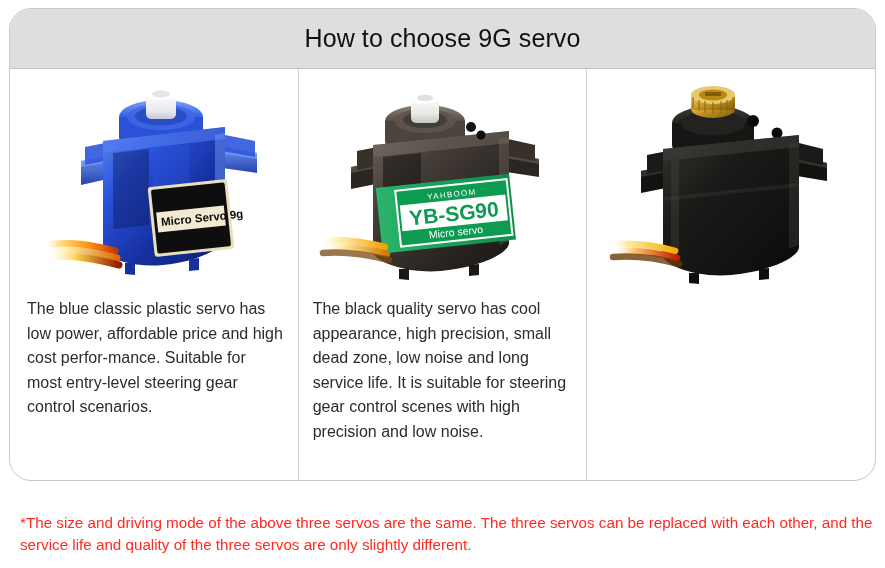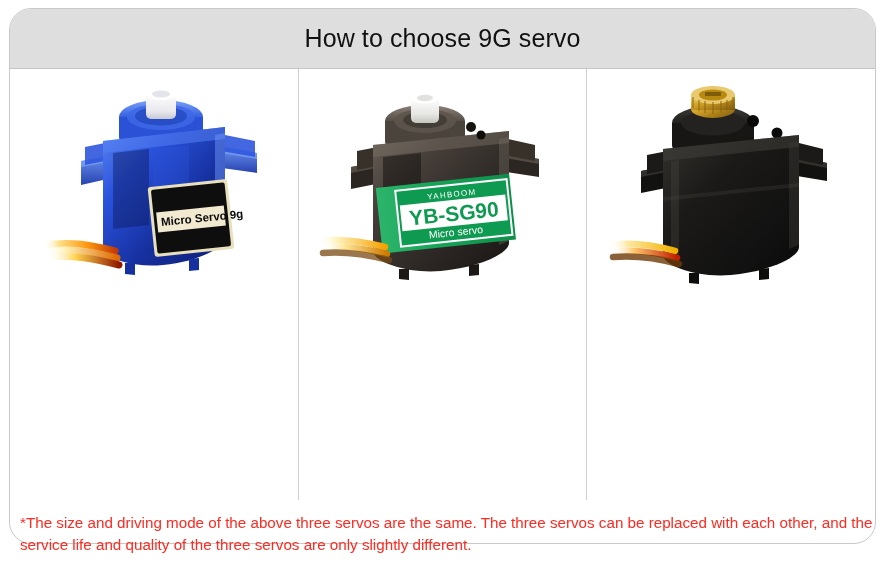--- a/index.html
+++ b/index.html
@@ -13,21 +13,21 @@
   #page {
     position: relative;
     width: 885px; height: 568px;
     background: #ffffff;
   }
 
   
   .card {
     position: absolute;
     left: 9px; top: 8px;
-    width: 867px; height: 536px;
+    width: 867px; height: 473px;
     border: 1px solid #c9c9c9;
     border-radius: 22px;
     background: #ffffff;
     overflow: hidden;
   }
   .card-header {
     position: absolute;
     left: 0; top: 0;
     width: 100%;
     height: 60px;
@@ -179,20 +179,21 @@
             <text x="132" y="148" font-family="'Liberation Sans',sans-serif" font-size="11.5" font-weight="bold" fill="#0c0c0c" transform="rotate(-6 162 144)">Micro Servo 9g</text>
 
             <path d="M96 188 L106 188 L106 200 L96 199 Z" fill="#16309f"></path>
             <path d="M160 184 L170 183 L170 195 L160 196 Z" fill="#16309f"></path>
 
             <path d="M14 170 C44 166 62 170 86 176" stroke="url(#wire1)" stroke-width="7" fill="none" stroke-linecap="round"></path>
             <path d="M16 176 C46 173 64 177 88 183" stroke="url(#wire1b)" stroke-width="7" fill="none" stroke-linecap="round"></path>
             <path d="M18 182 C48 180 66 184 90 190" stroke="url(#wire1c)" stroke-width="7" fill="none" stroke-linecap="round"></path>
           </svg>
         </div>
+        <div class="caption">The blue classic plastic servo has low power, affordable price and high cost perfor-mance. Suitable for most entry-level steering gear control scenarios.</div>
       </div>
 
       <div class="col">
         <div class="photo">
           <svg width="260" height="210" viewBox="0 0 260 210">
             <defs>
               <linearGradient id="blkbody" x1="0" y1="0" x2="1" y2="1">
                 <stop offset="0%" stop-color="#6a6059"></stop>
                 <stop offset="30%" stop-color="#443d38"></stop>
                 <stop offset="70%" stop-color="#2a2522"></stop>
@@ -259,20 +260,21 @@
             </g>
 
             <path d="M86 194 L96 194 L96 205 L86 204 Z" fill="#1c1815"></path>
             <path d="M156 190 L166 189 L166 200 L156 201 Z" fill="#1c1815"></path>
 
             <path d="M6 166 C28 163 48 166 72 172" stroke="url(#wire2)" stroke-width="6.5" fill="none" stroke-linecap="round"></path>
             <path d="M8 172 C30 170 50 173 74 179" stroke="url(#wire2b)" stroke-width="6.5" fill="none" stroke-linecap="round"></path>
             <path d="M10 178 C32 176 52 179 76 185" stroke="#7a4a12" stroke-width="6.5" fill="none" stroke-linecap="round" opacity="0.75"></path>
           </svg>
         </div>
+        <div class="caption">The black quality servo has cool appearance, high precision, small dead zone, low noise and long service life. It is suitable for steering gear control scenes with high precision and low noise.</div>
       </div>
 
       <div class="col">
         <div class="photo">
           <svg width="260" height="210" viewBox="0 0 260 210">
             <defs>
               <linearGradient id="mtlbody" x1="0" y1="0" x2="1" y2="1">
                 <stop offset="0%" stop-color="#34322f"></stop>
                 <stop offset="35%" stop-color="#1b1a18"></stop>
                 <stop offset="80%" stop-color="#101010"></stop>

